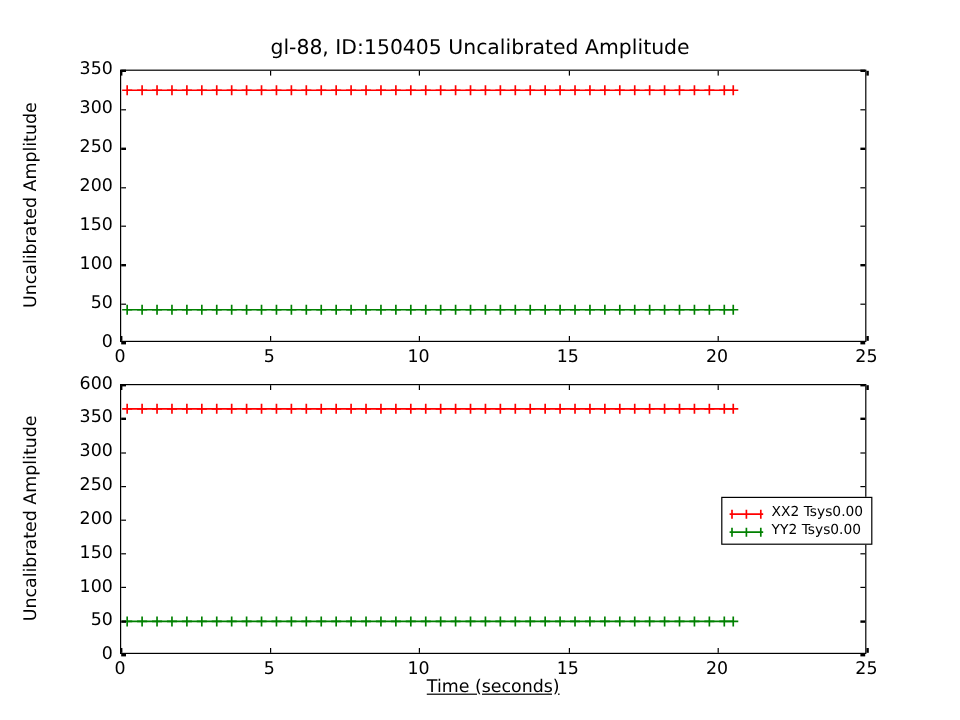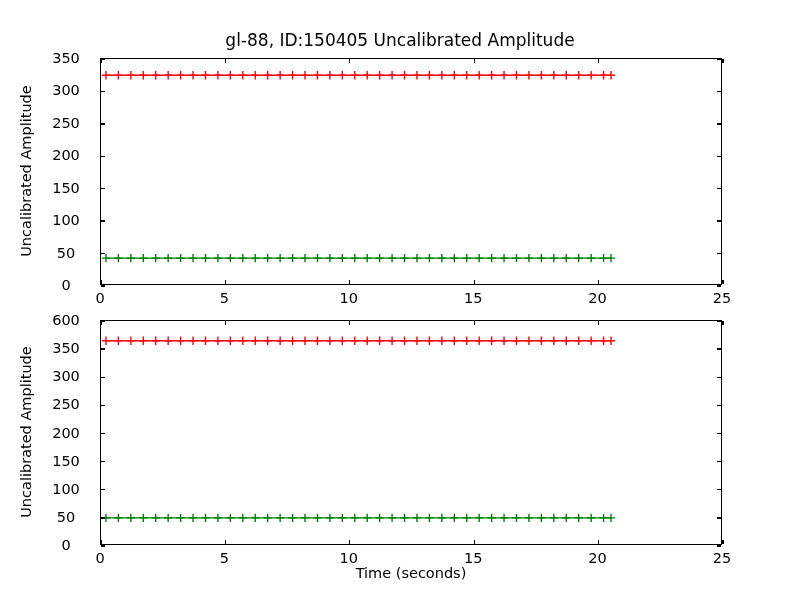--- a/index.html
+++ b/index.html
@@ -80,21 +80,21 @@
   .tick-x-bottom { bottom: 0px; }
   .tick-x-top    { top: 0px; }
   
   .ticklabel {
     position: absolute;
     font-size: 14.5px;
     color: #000000;
     white-space: nowrap;
   }
   .ticklabel-y {
-    text-align: center;
+    text-align: right;
     transform: translateY(-50%);
   }
   .ticklabel-x {
     text-align: center;
     transform: translateX(-50%);
   }
   
   .ylabel {
     position: absolute;
     font-size: 14.5px;
@@ -103,20 +103,21 @@
     transform-origin: 50% 50%;
     transform: rotate(-90deg);
     text-align: center;
   }
   .xlabel {
     position: absolute;
     font-size: 14.5px;
     color: #000000;
     white-space: nowrap;
     text-align: center;
+    text-decoration: underline;
   }
   
   .legend {
     position: absolute;
     box-sizing: border-box;
     border: 1.2px solid #000000;
     background: #ffffff;
     padding: 4px 7px 4px 5px;
   }
   .legend-row {
@@ -265,16 +266,36 @@
       <div class="ticklabel ticklabel-y" style="left: 38px; width: 56px; top: 320px;">600</div>
       <div class="ticklabel ticklabel-x" style="left: 100px; top: 550px;">0</div>
       <div class="ticklabel ticklabel-x" style="left: 224.4px; top: 550px;">5</div>
       <div class="ticklabel ticklabel-x" style="left: 348.8px; top: 550px;">10</div>
       <div class="ticklabel ticklabel-x" style="left: 473.2px; top: 550px;">15</div>
       <div class="ticklabel ticklabel-x" style="left: 597.6px; top: 550px;">20</div>
       <div class="ticklabel ticklabel-x" style="left: 722px; top: 550px;">25</div>
     </div>
   <div class="ylabel" id="ylabel-bottom" style="width: 200px; left: -74px; top: 423.5px;">Uncalibrated Amplitude</div>
 
+  <div class="legend" id="legend-bottom" style="left: 601px; top: 414px;">
+      <div class="legend-row">
+        <span class="legend-sample"><svg width="30" height="13" viewBox="0 0 30 13">
+            <g stroke="#ff0000" stroke-width="1.4" fill="none">
+              <path d="M1 6.5 H29"></path>
+              <path d="M3 2.7 V10.3 M15 2.7 V10.3 M27 2.7 V10.3"></path>
+            </g>
+          </svg></span>
+        <span class="legend-label">XX2 Tsys0.00</span>
+      </div>
+      <div class="legend-row">
+        <span class="legend-sample"><svg width="30" height="13" viewBox="0 0 30 13">
+            <g stroke="#008000" stroke-width="1.4" fill="none">
+              <path d="M1 6.5 H29"></path>
+              <path d="M3 2.7 V10.3 M15 2.7 V10.3 M27 2.7 V10.3"></path>
+            </g>
+          </svg></span>
+        <span class="legend-label">YY2 Tsys0.00</span>
+      </div>
+    </div>
 
   <div class="xlabel" id="xlabel-main" style="left: 100px; width: 622px; top: 565px;">Time (seconds)</div>
 
 </div>
 
 </body></html>

